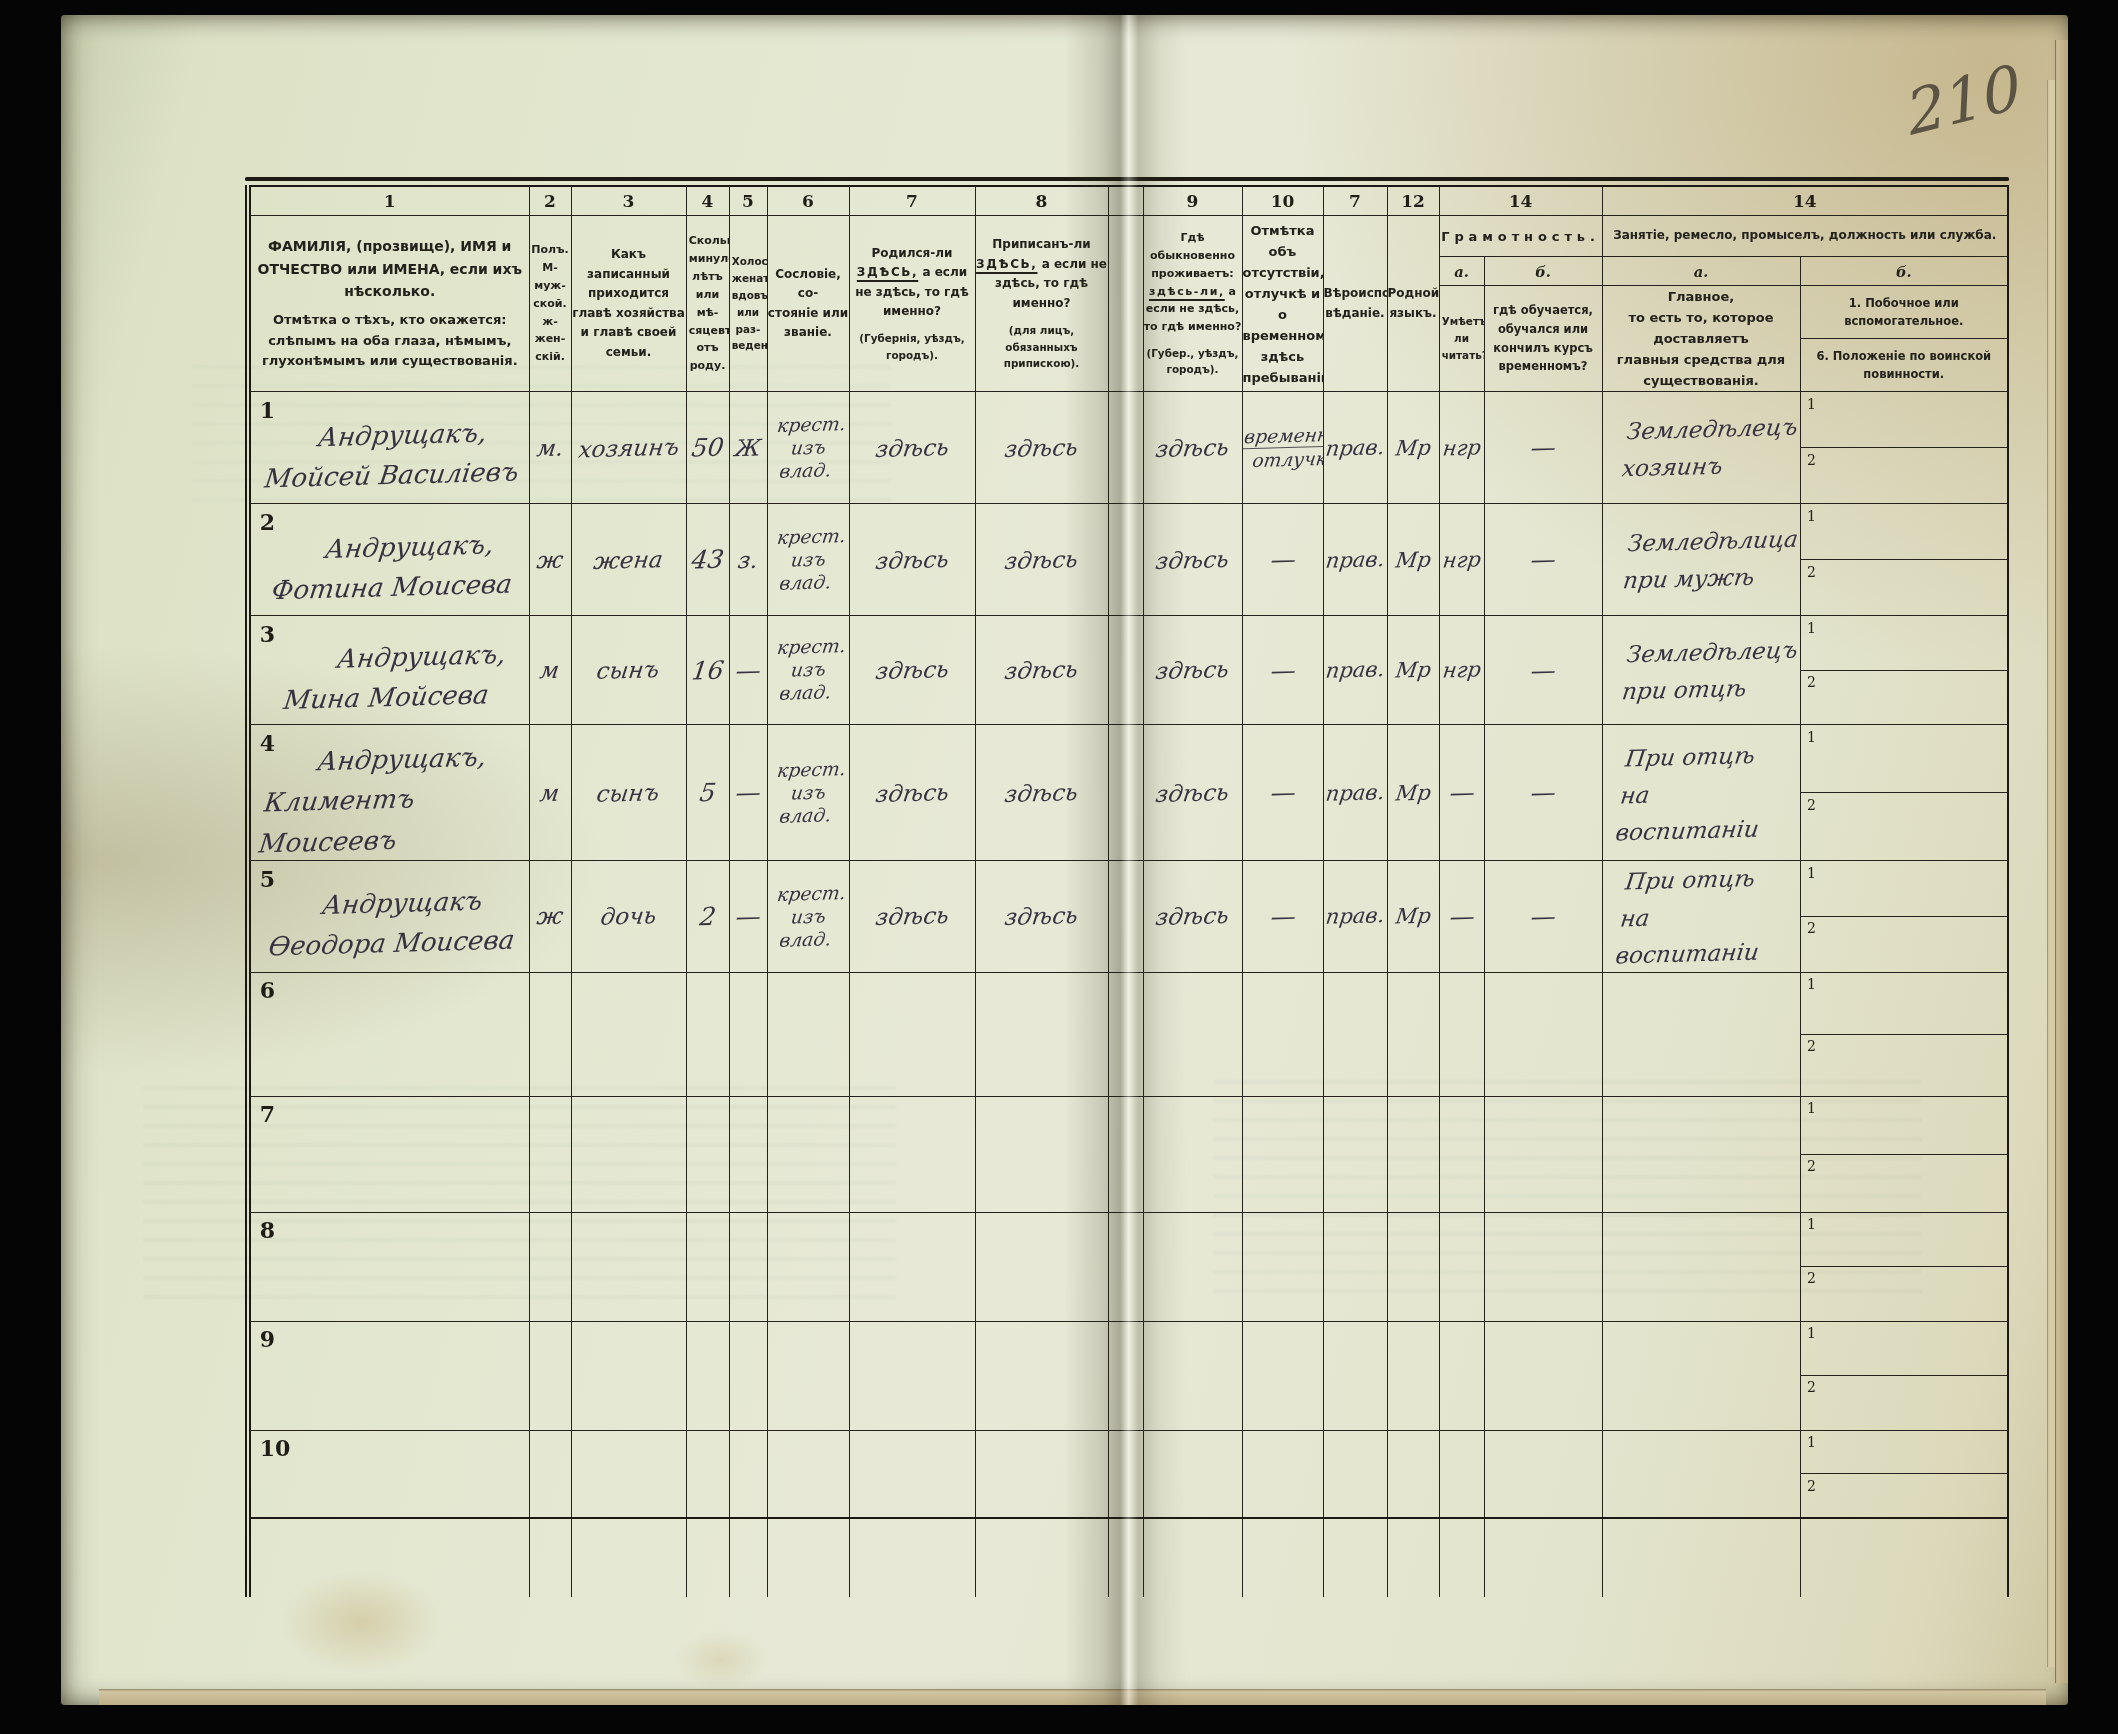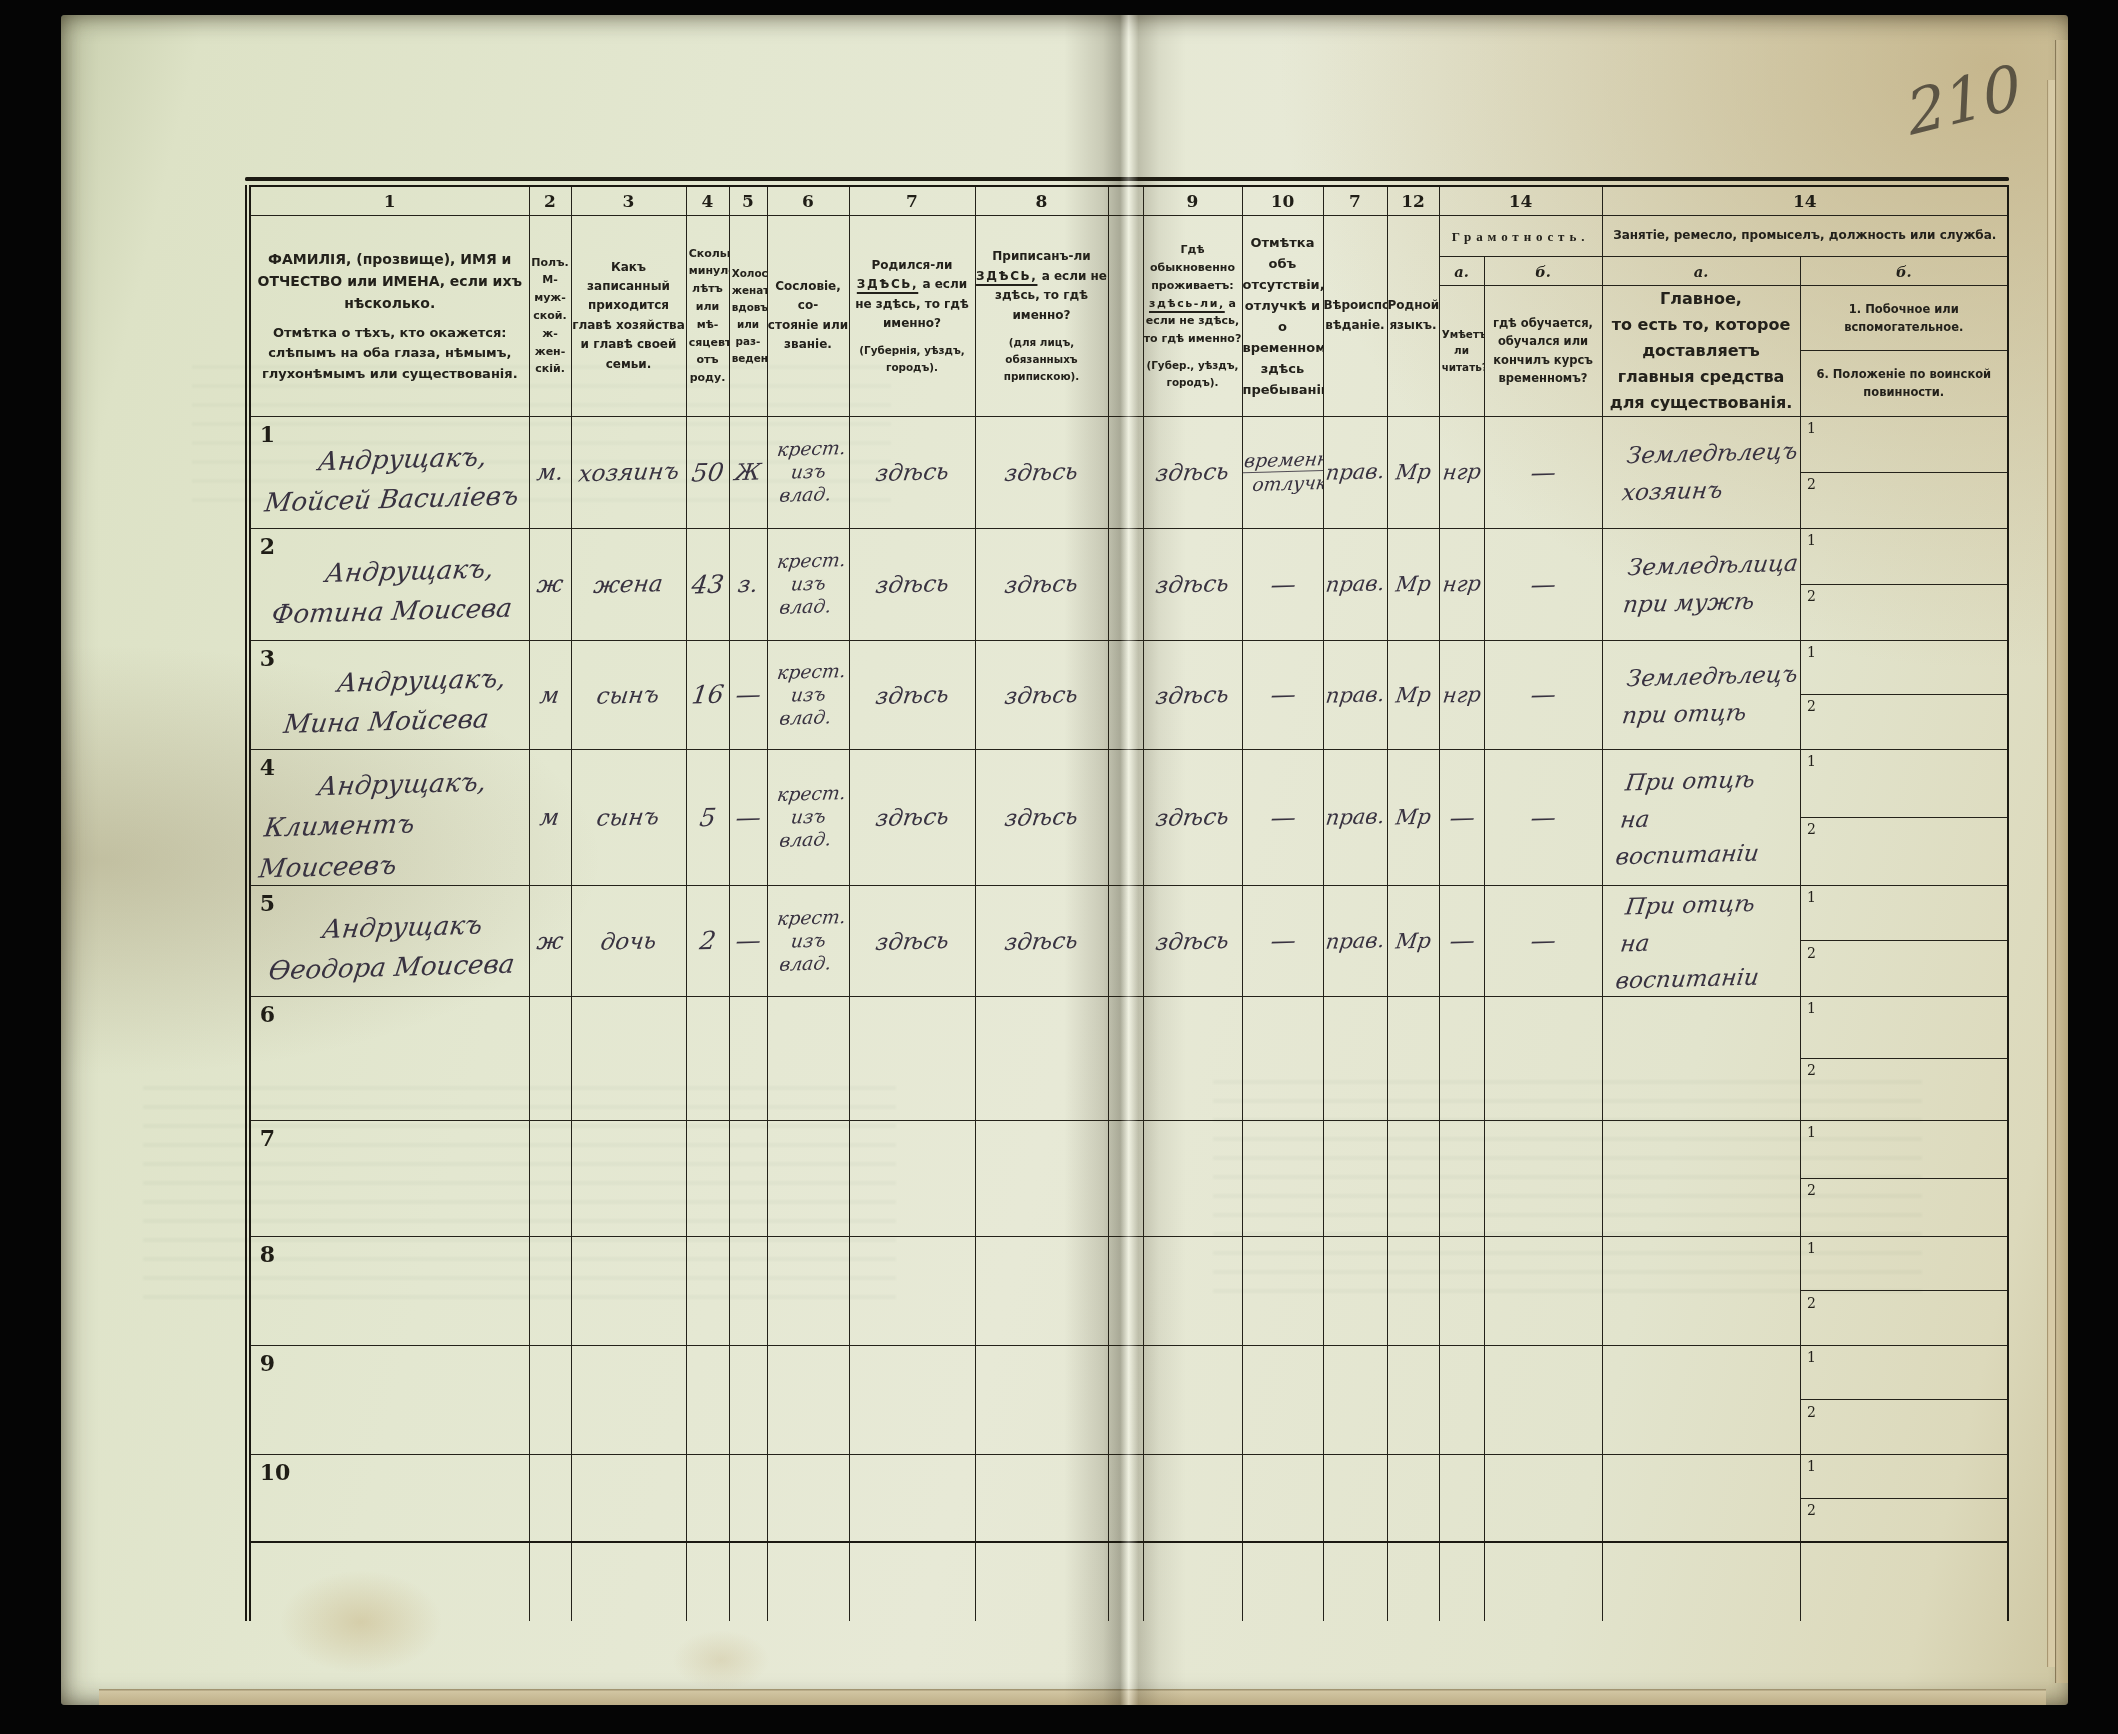--- a/index.html
+++ b/index.html
@@ -64,21 +64,21 @@
   tr.rowlast td { border-bottom:2.2px solid #1b1912; }
   tr.dangle td { border:none; border-left:1.1px solid #24221a; }
   tr.dangle td.cL { border-left:6px double #1b1912 !important; }
   tr.dangle td.cR { border-left:1.1px solid #24221a; border-right:2.2px solid #1b1912 !important; }
 
   .ph { font-weight:bold; font-size:12px; line-height:1.62; color:#23211b;
         padding:5.5px 5.5px; white-space:pre-line; }
   .ph1 { font-size:14px; line-height:1.58; padding:7.6px 12px; }
   .ph .note { display:block; margin-top:8.7px; font-size:10.4px; font-weight:bold; }
   .hu { text-decoration:underline; text-underline-offset:3.8px; text-decoration-thickness:1.6px; letter-spacing:1.6px; }
-  .gram { letter-spacing:4.9px; font-size:13px;font-family:Liberation Serif, serif; }
+  .gram { letter-spacing:4.9px; font-size:13px; }
   .ablabel { font-family:"DejaVu Serif", serif; font-weight:bold; font-style:italic; font-size:14.7px; color:#23211b; height:28px; }
   .splitcell { position:relative; }
   .splitcell .fill { position:absolute; inset:0; display:flex; flex-direction:column; }
   .splitcell .fill > div { flex:1; display:flex; align-items:center; justify-content:center; padding:2.2px 7.6px; }
   .splitcell .fill > div:first-child { border-bottom:1.1px solid #24221a; }
   .subnum { position:absolute; inset:0; display:flex; flex-direction:column; }
   .subnum > div { flex:1; position:relative; }
   .subnum > div:first-child { border-bottom:1.1px solid #24221a; }
   .subnum .sn { position:absolute; left:6.5px; top:3.3px;
     font-family:"DejaVu Serif", serif; font-size:14px; color:#23211b; }
@@ -195,21 +195,21 @@
         <td class="ablabel">а.</td>
         <td class="ablabel">б.</td>
         <td class="ablabel">а.</td>
         <td class="ablabel cR">б.</td>
       </tr>
       <tr style="height:91px">
         <td class="ph" style="font-size:10.4px;padding:2.2px">Умѣетъ-
 ли
 читать?</td>
         <td class="ph" style="font-size:11.5px">гдѣ обучается, обучался или кончилъ курсъ временномъ?</td>
-        <td class="ph" style="font-size:16px">Главное,
+        <td class="ph" style="font-size:13px">Главное,
 то есть то, которое доставляетъ
 главныя средства для существованія.</td>
         <td class="splitcell cR">
           <div class="fill">
             <div class="ph" style="font-size:11.5px">1.  Побочное или вспомогательное.</div>
             <div class="ph" style="font-size:11.5px">6.  Положеніе по воинской повинности.</div>
           </div>
         </td>
       </tr>
 

